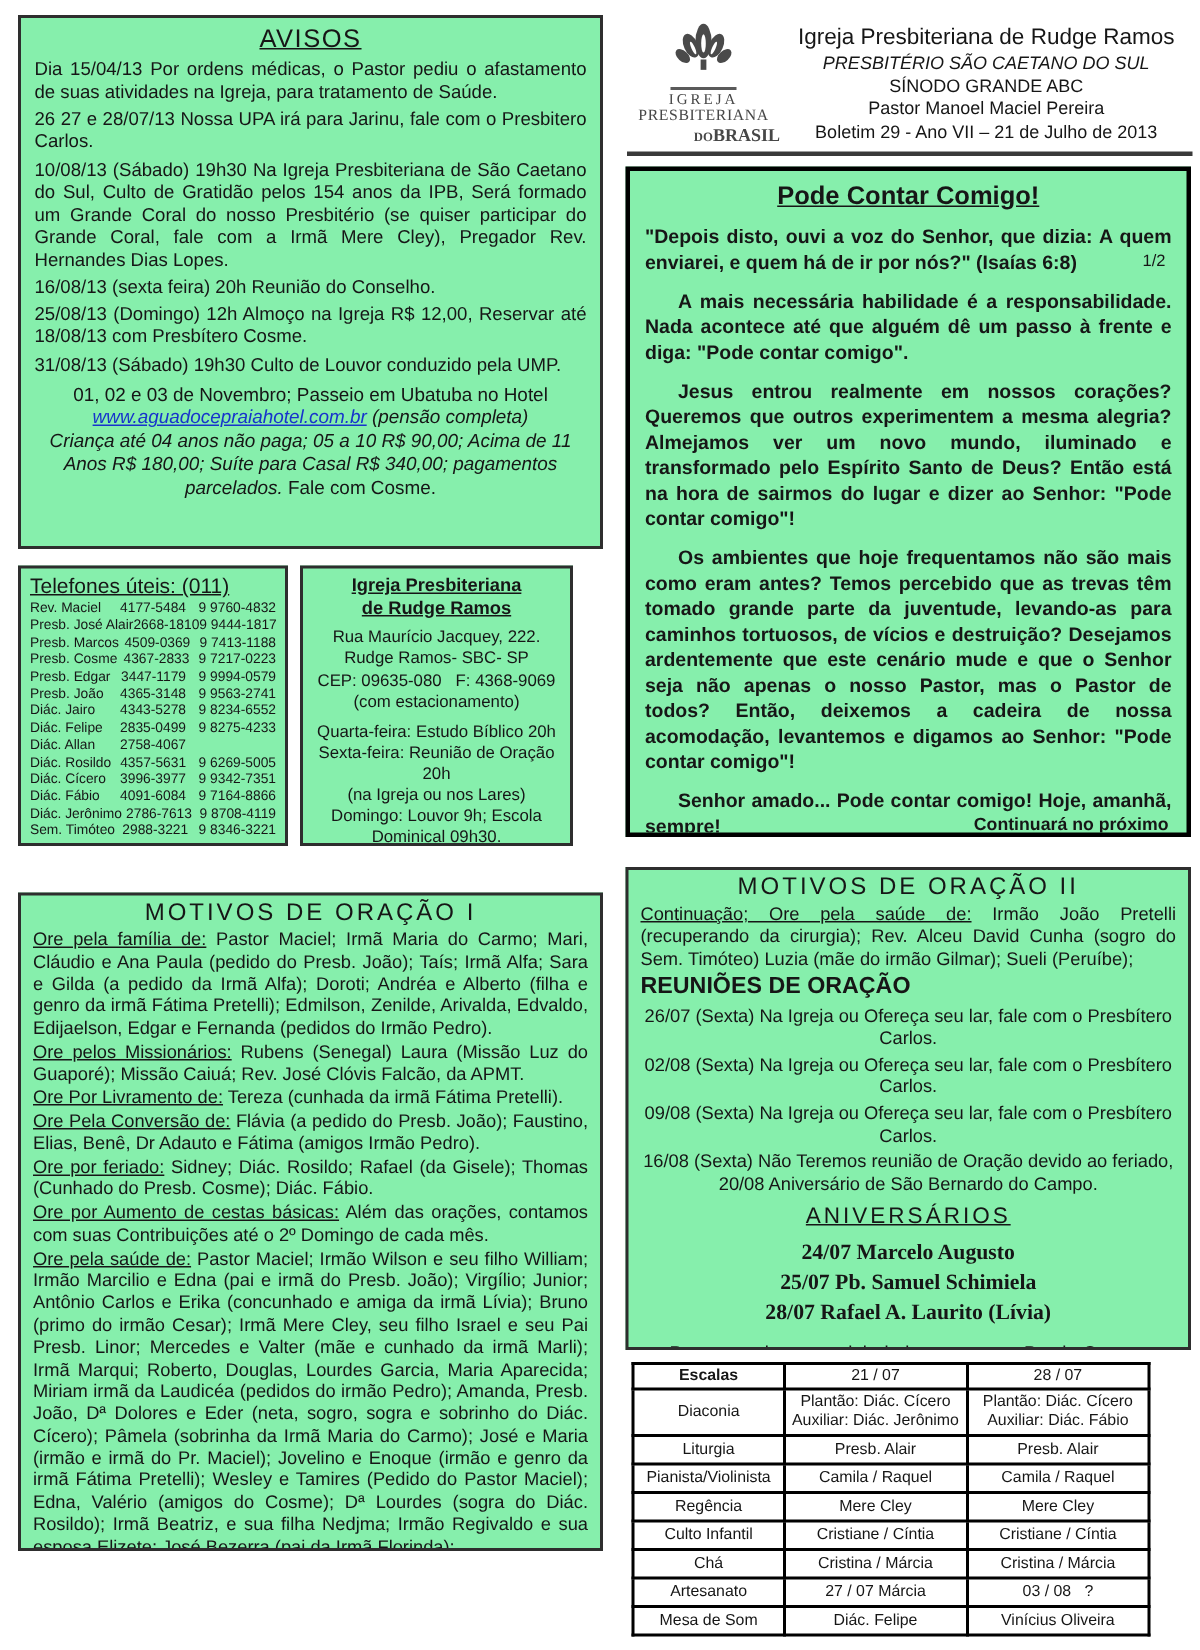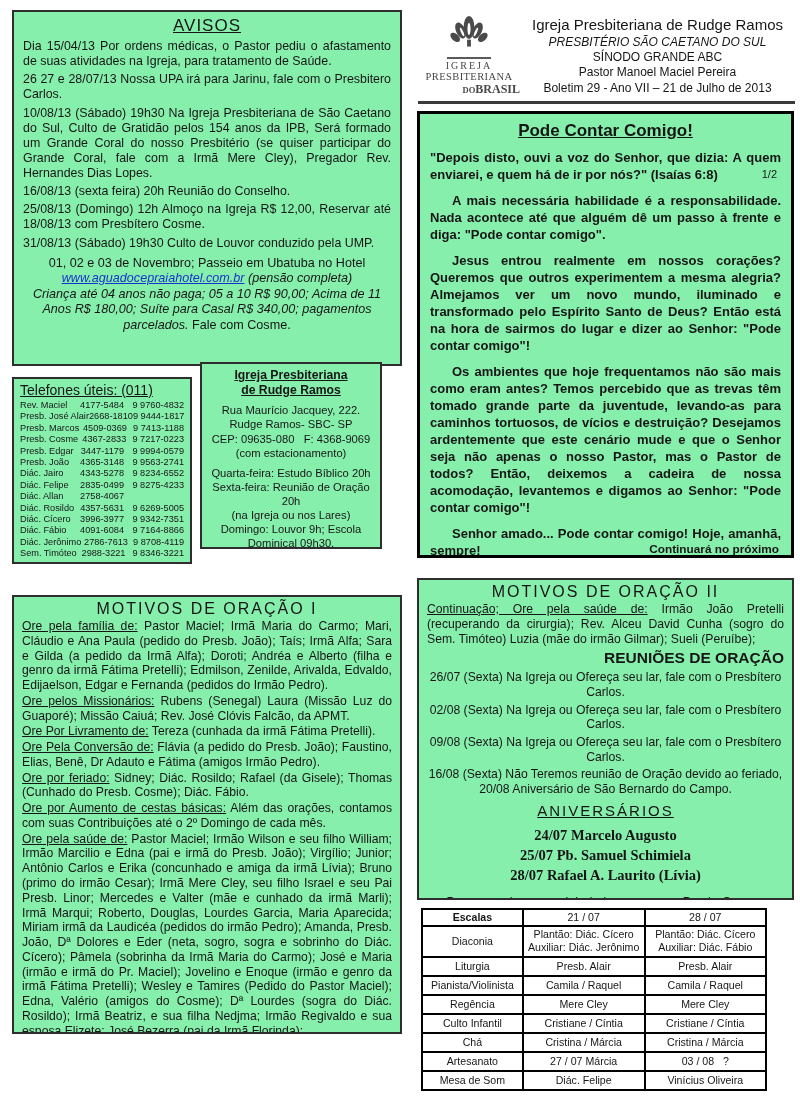--- a/index.html
+++ b/index.html
@@ -23,21 +23,21 @@
 
   
   #phones-box { left: 12px; top: 377px; width: 180px; height: 187px; padding: 3px 6px; }
   .phones-title { font-size: 14px; text-decoration: underline; margin-bottom: 2px; white-space: nowrap; }
   .ph-row { display: flex; font-size: 9.2px; line-height: 11.4px; white-space: nowrap; }
   .ph-name { flex: 1; text-align: left; }
   .ph-p1 { width: 50px; text-align: right; }
   .ph-p2 { width: 60px; text-align: right; }
 
   
-  #church-box { left: 200px; top: 362px; width: 182px; height: 187px; padding: 4px 4px; text-align: center; }
+  #church-box { left: 200px; top: 377px; width: 182px; height: 187px; padding: 4px 4px; text-align: center; }
   .church-title { font-size: 12.2px; font-weight: bold; text-decoration: underline; line-height: 1.2; }
   .church-line { display: block; font-size: 11.2px; line-height: 1.26; }
   .church-line.gap { margin-top: 6px; }
 
   
   #prayer1-box { left: 12px; top: 578px; width: 390px; height: 439px; padding: 3px 8px; margin-top: 17px; }
   .prayer-title { text-align: center; font-size: 16px; letter-spacing: 2px; margin-bottom: 1px; }
   .pr-item { text-align: justify; font-size: 12.2px; line-height: 1.21; margin: 1px 0; }
   .pr-lead { text-decoration: underline; }
 
@@ -60,21 +60,21 @@
   .art-title-row { position: relative; text-align: center; margin-bottom: 8px; }
   .art-title { font-size: 17px; text-decoration: underline; }
   .art-page { position: absolute; right: 4px; top: 3px; font-size: 11px; font-weight: normal; margin-top: 44px; }
   .art-p { text-align: justify; font-size: 13px; line-height: 1.31; margin-bottom: 9px; }
   .ind { text-indent: 22px; }
   .art-closing { text-align: justify; font-size: 13px; line-height: 1.31; text-indent: 22px; }
   .art-cont { text-align: right; font-size: 11.8px; margin-top: -17px; padding-right: 2px; }
 
   
   #prayer2-box { left: 417px; top: 578px; width: 377px; height: 322px; padding: 3px 8px; }
-  .meet-title { text-align: right; font-size: 15.5px; font-weight: bold; margin: 3px 0 2px 0; }
+  .meet-title { text-align: left; font-size: 15.5px; font-weight: bold; margin: 3px 0 2px 0; }
   .meet { text-align: center; font-size: 12.2px; line-height: 1.2; margin: 3px 0; }
   .aniv-title { text-align: center; font-size: 15px; letter-spacing: 2px; text-decoration: underline; margin: 6px 0 7px 0; }
   .bday-block { width: fit-content; margin: 0 auto; text-align: left; }
   .bday { font-family: "Liberation Serif", serif; font-weight: bold; font-size: 14.5px; line-height: 1.35; text-align: center; }
   .contact { text-align: center; font-size: 12.4px; margin-top: 10px; }
 
   
   #escalas-box { position: absolute; left: 421px; top: 908px; width: 346px; }
   table.esc { border-collapse: collapse; width: 100%; }
   table.esc td { border: 2px solid #000; text-align: center; vertical-align: middle; font-size: 10.6px; line-height: 1.25; padding: 1px 2px; }

